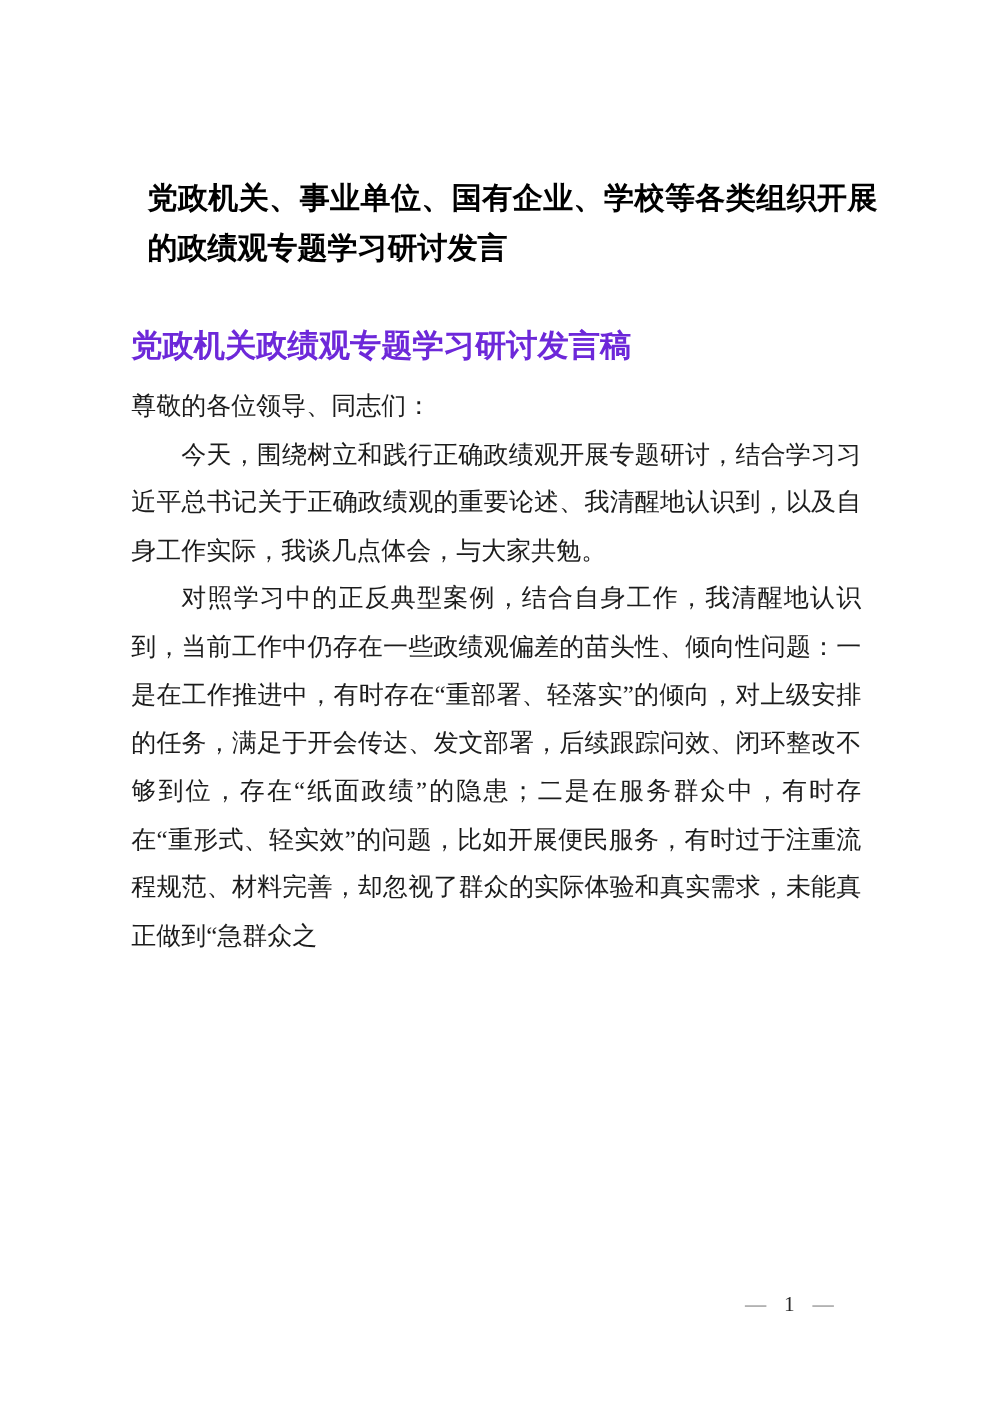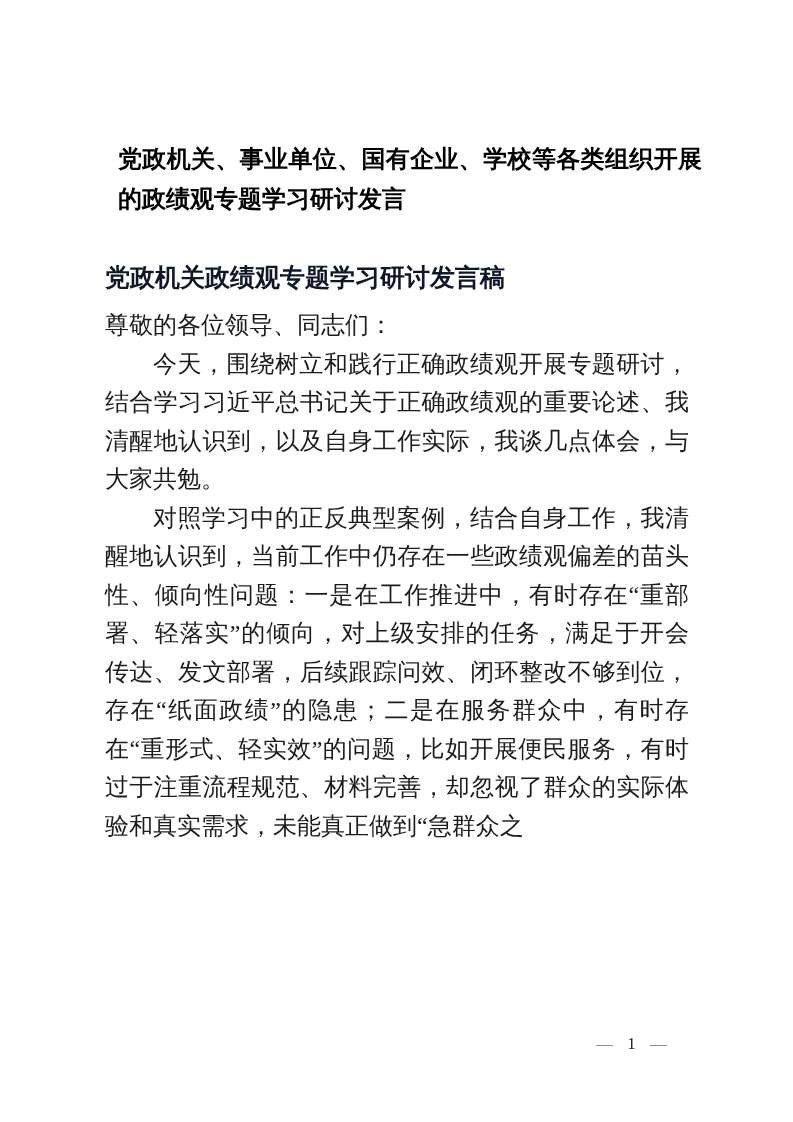--- a/index.html
+++ b/index.html
@@ -29,28 +29,28 @@
     text-justify: inter-character;
   }
   .doc-subtitle {
     position: absolute;
     left: 105px;
     width: 584px;
     top: 258px;
     font-size: 25px;
     line-height: 40px;
     font-weight: bold;
-    color: #0f172a;
+    color: #6d28d9;
   }
   .doc-body {
     position: absolute;
     left: 105px;
     width: 584px;
     top: 306px;
-    font-size: 24px;
+    font-size: 20px;
     line-height: 38.5px;
     text-align: justify;
     text-justify: inter-character;
     color: #1c1c1c;
   }
   .doc-body p {
     margin: 0;
     padding: 0;
     text-indent: 2em;
   }

